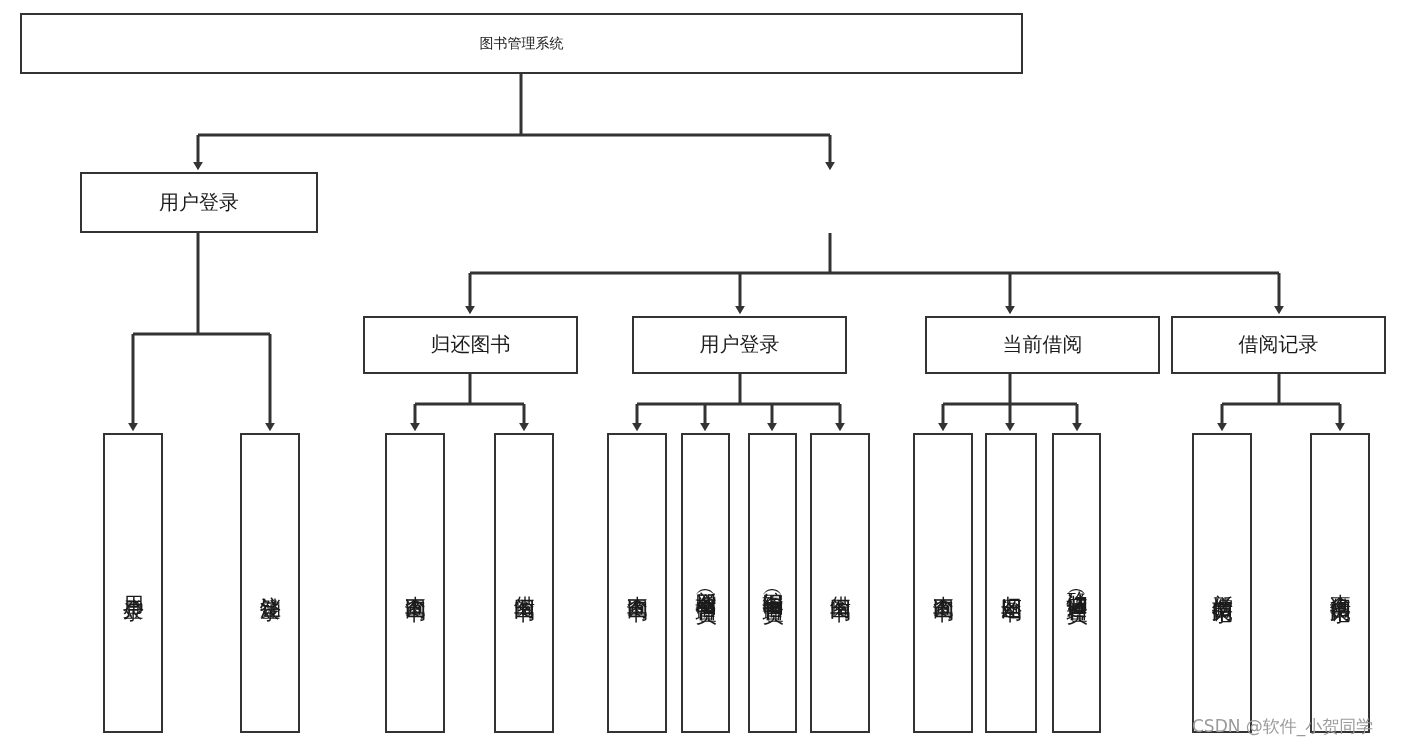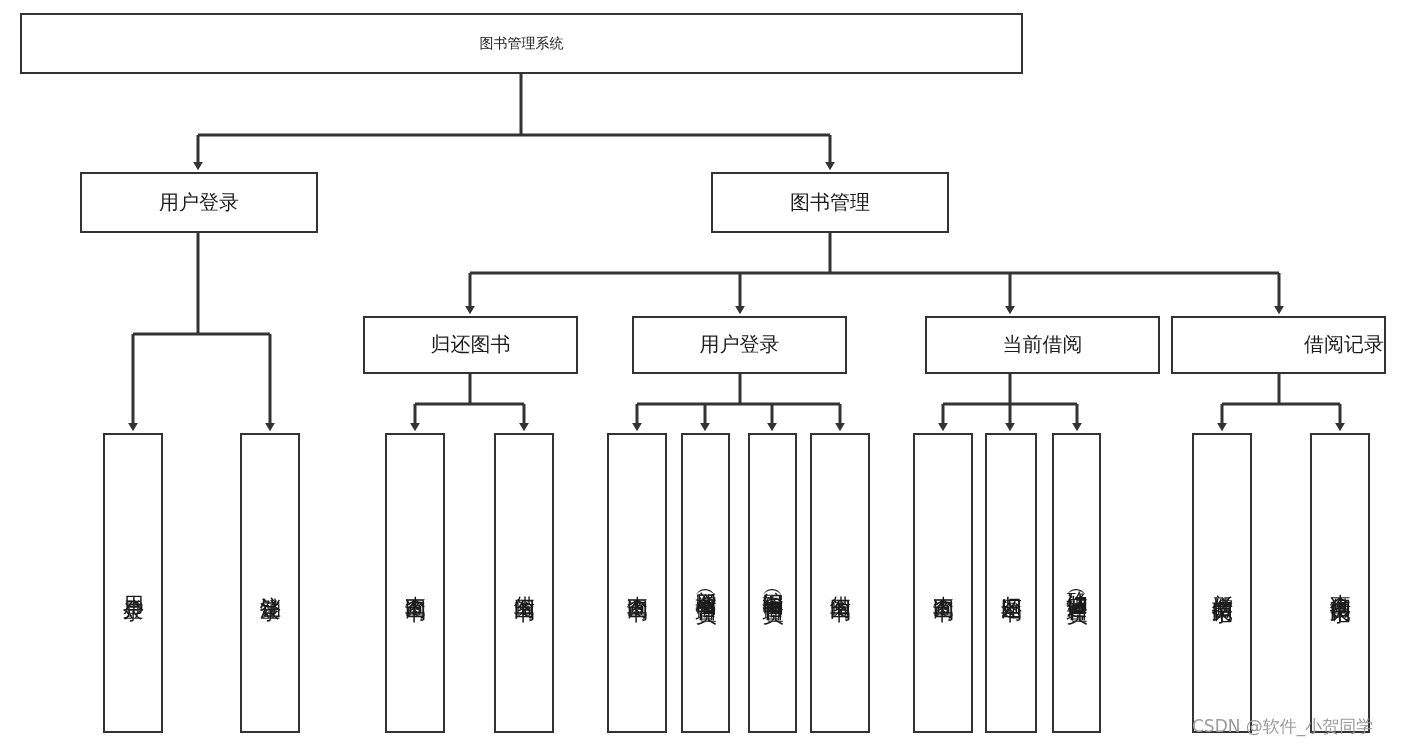--- a/index.html
+++ b/index.html
@@ -126,37 +126,34 @@
   </svg>
 
   <div class="node root" style="left:20px; top:13px; width:1003px; height:61px;">
     <span>图书管理系统</span>
   </div>
 
   <div class="node lvl2" style="left:80px; top:172px; width:238px; height:61px;">
     <span>用户登录</span>
   </div>
 
-  <div class="node lvl2" style="left:711px; top:172px; width:238px; height:61px;">
-    <span>图书管理</span>
-  </div>
 
   <div class="node lvl3" style="left:363px; top:316px; width:215px; height:58px;">
     <span>归还图书</span>
   </div>
 
   <div class="node lvl3" style="left:632px; top:316px; width:215px; height:58px;">
     <span>用户登录</span>
   </div>
 
   <div class="node lvl3" style="left:902px; top:316px; width:235px; height:58px;margin-left:23px;">
     <span>当前借阅</span>
   </div>
 
-  <div class="node lvl3" style="left:1171px; top:316px; width:215px; height:58px;justify-content:flex-end;">
+  <div class="node lvl3" style="left:1171px; top:316px; width:215px; height:58px;">
     <span>借阅记录</span>
   </div>
 
   <div class="node leaf" style="left:103px; top:433px; width:60px; height:300px;">
     <span class="leaf-text">用户登录</span>
   </div>
 
   <div class="node leaf" style="left:240px; top:433px; width:60px; height:300px;">
     <span class="leaf-text">注销登录</span>
   </div>

